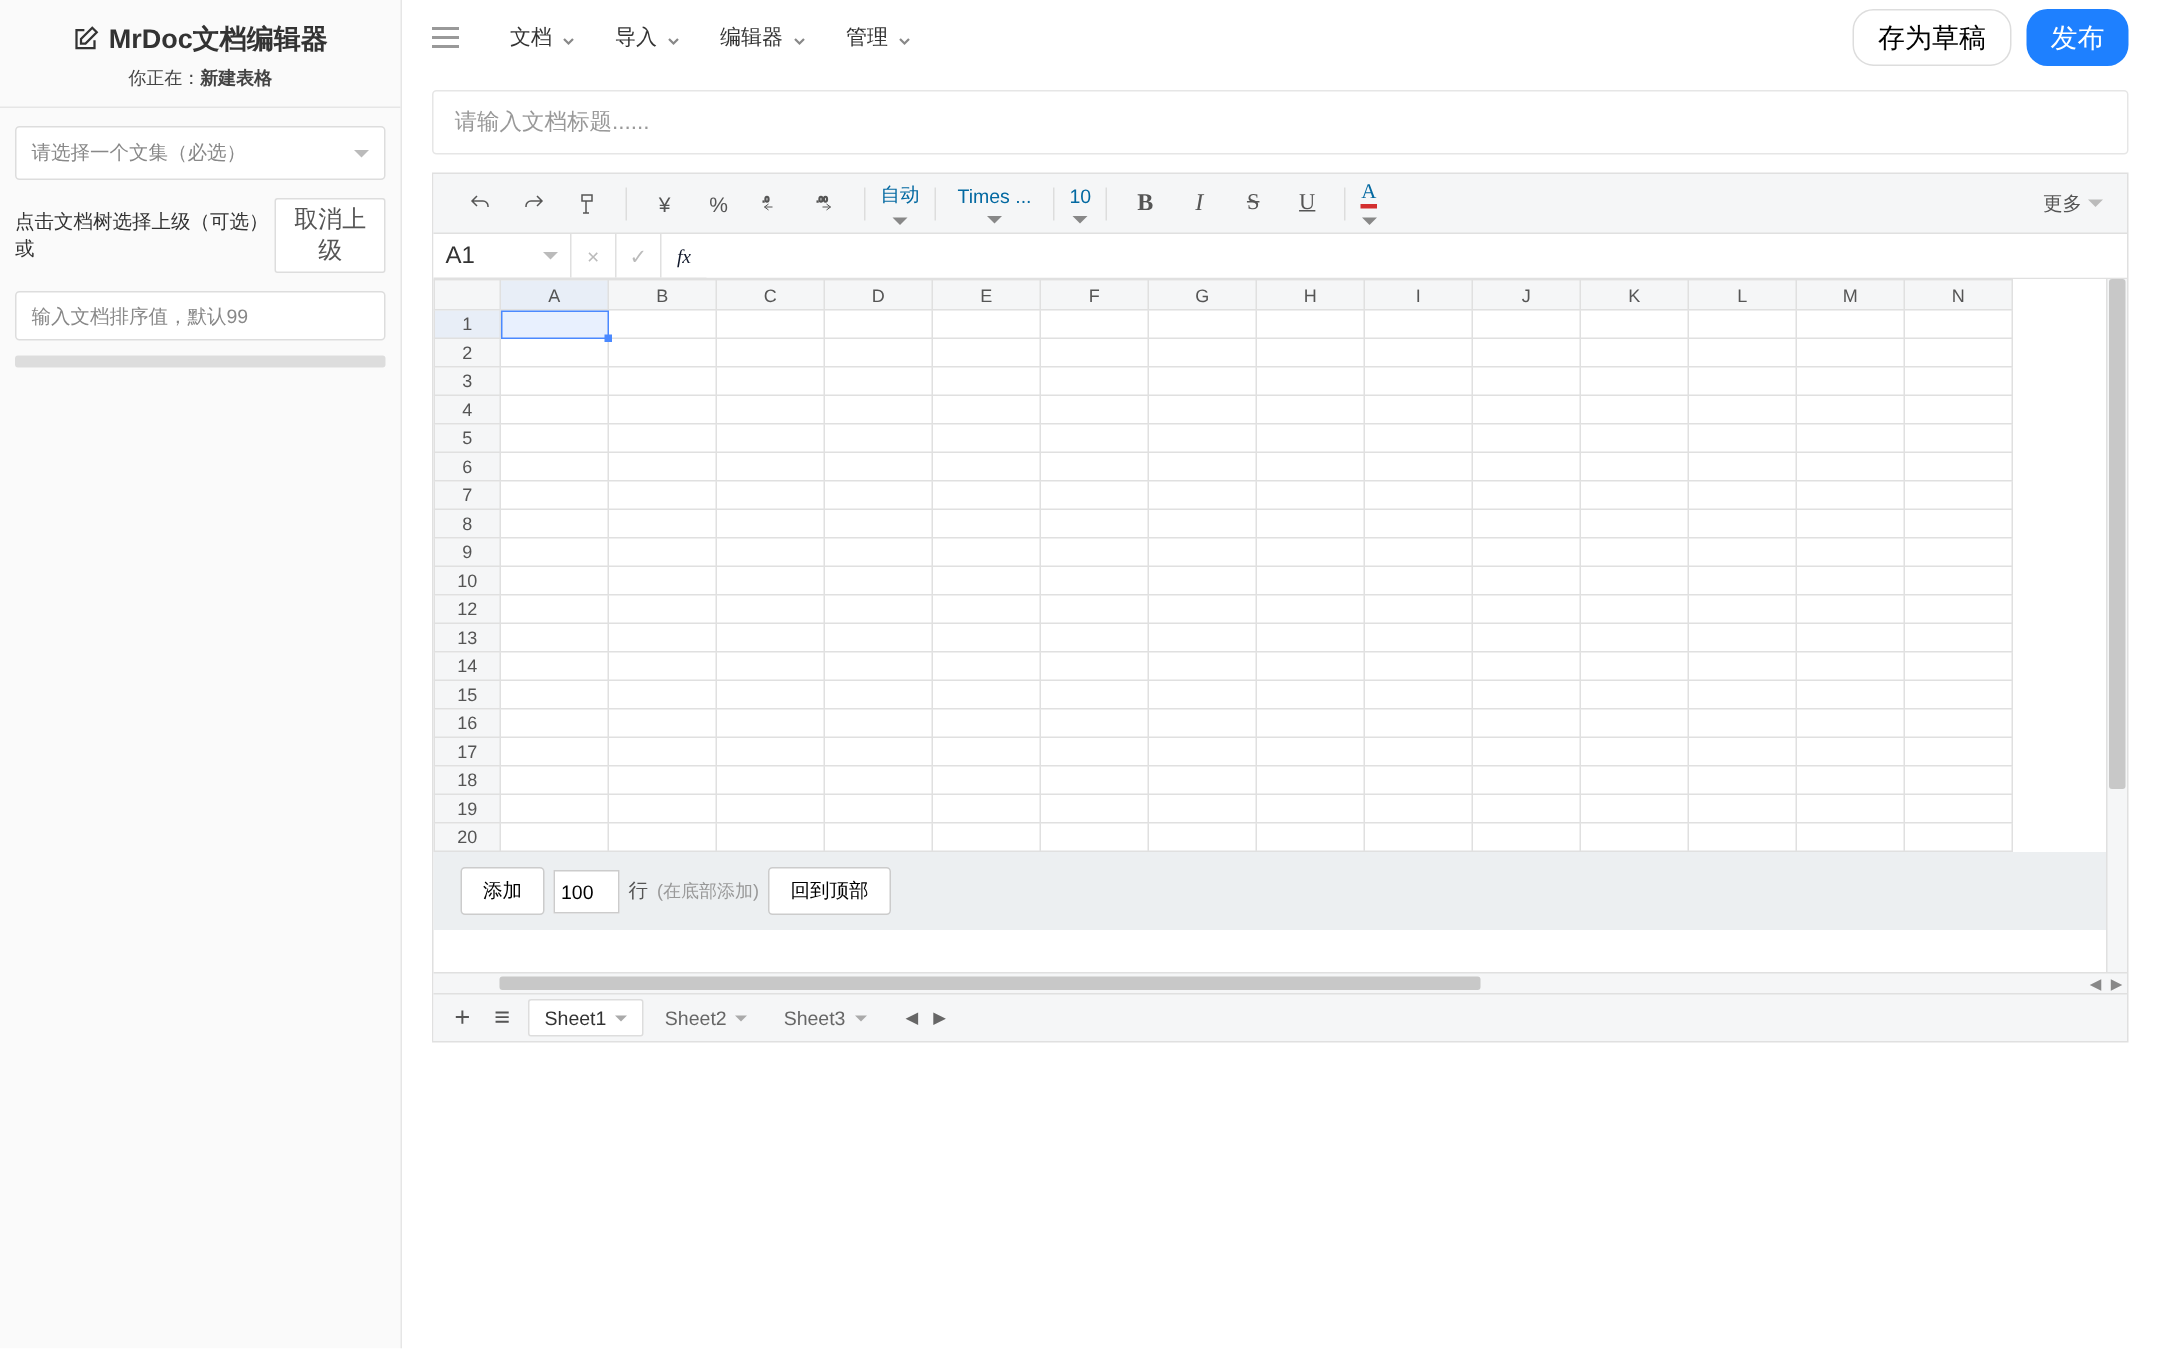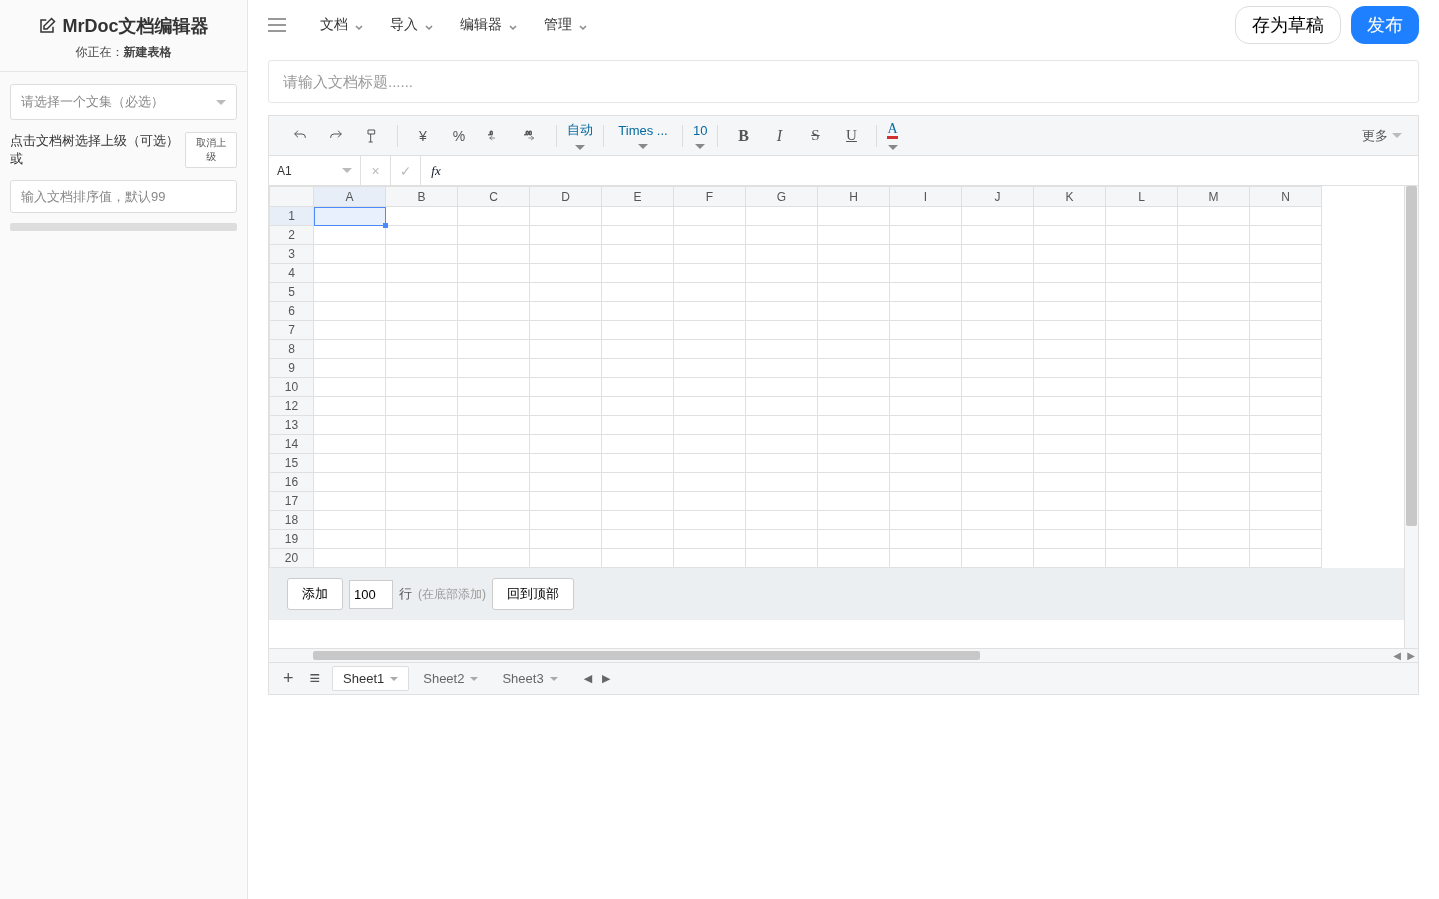--- a/index.html
+++ b/index.html
@@ -1,30 +1,30 @@
 <!DOCTYPE html>
 <html><head>
 <meta charset="utf-8">
 <style>
 * { box-sizing: border-box; margin: 0; padding: 0; }
 body { font-family: -apple-system, "Helvetica Neue", Arial, sans-serif; font-size: 13px; color: #333; background: #fff; overflow: hidden; }
 .app { display: flex; width: 1439px; height: 899px; }
 
 
-.sidebar { width: 248px; border-right: 1px solid #e6e6e6; background: #fafafa; display: flex; flex-direction: column; }
+.sidebar { width: 268px; border-right: 1px solid #e6e6e6; background: #fafafa; display: flex; flex-direction: column; }
 .sidebar-header { padding: 14px 0 10px; text-align: center; border-bottom: 1px solid #e6e6e6; }
 .app-title { font-size: 18px; font-weight: 700; display: flex; gap: 6px; align-items: center; justify-content: center; }
 .edit-icon { width: 18px; height: 18px; }
 .location { font-size: 12px; margin-top: 6px; color: #444; }
 .location b { font-weight: 700; }
 .sidebar-body { padding: 12px 10px; }
 .select-box { background: #fff; border: 1px solid #ddd; border-radius: 3px; padding: 8px 10px; display: flex; justify-content: space-between; align-items: center; color: #888; font-size: 13px; cursor: pointer; }
 .caret-down { width: 0; height: 0; border-left: 5px solid transparent; border-right: 5px solid transparent; border-top: 5px solid #bbb; }
 .parent-row { margin-top: 12px; font-size: 13px; color: #333; display: flex; align-items: center; gap: 4px; }
-.cancel-btn { border: 1px solid #ddd; background: #fff; font-size: 10px; padding: 3px 6px; border-radius: 2px; color: #555; cursor: pointer; font-family: Liberation Serif, serif; }
+.cancel-btn { border: 1px solid #ddd; background: #fff; font-size: 16px; padding: 3px 6px; border-radius: 2px; color: #555; cursor: pointer; font-family: Liberation Serif, serif; }
 .sort-input { width: 100%; margin-top: 12px; background: #fff; border: 1px solid #ddd; border-radius: 3px; padding: 8px 10px; font-size: 13px; color: #333; }
 .sort-input::placeholder { color: #888; }
 .gray-bar { height: 8px; background: #ddd; margin-top: 10px; border-radius: 2px; }
 
 
 .main { flex: 1; display: flex; flex-direction: column; }
 .topbar { height: 50px; display: flex; align-items: center; padding: 0 20px; gap: 24px; }
 .menu-icon { width: 18px; height: 14px; display: flex; flex-direction: column; justify-content: space-between; cursor: pointer; }
 .menu-icon span { height: 2px; background: #999; }
 .top-menu { display: flex; gap: 26px; margin-left: 10px; }
@@ -48,21 +48,21 @@
 .tb-select { display: flex; align-items: center; gap: 6px; padding: 0 6px; cursor: pointer; font-size: 13px; color: #0369a1; flex-direction: column; }
 .tb-select .caret-down { border-top-color: #888; }
 .tb-bold { font-weight: 700; font-family: serif; font-size: 16px; }
 .tb-italic { font-style: italic; font-family: serif; font-size: 16px; }
 .tb-strike { text-decoration: line-through; font-family: serif; font-size: 15px; }
 .tb-under { text-decoration: underline; font-family: serif; font-size: 15px; }
 .color-swatch { border-bottom: 3px solid #d32f2f; font-family: serif; font-size: 14px; padding-bottom: 0; line-height: 1; }
 .tb-more { margin-left: auto; display: flex; align-items: center; gap: 4px; font-size: 13px; color: #555; cursor: pointer; padding-right: 6px;}
 
 .formula-bar { height: 30px; border-bottom: 1px solid #e0e0e0; display: flex; align-items: stretch; background: #fff; }
-.cell-ref { width: 92px; border-right: 1px solid #e0e0e0; display: flex; align-items: center; padding: 0 8px; font-size: 12px; position: relative; }
+.cell-ref { width: 92px; border-right: 1px solid #e0e0e0; display: flex; align-items: center; padding: 0 8px; font-size: 16px; position: relative; }
 .cell-ref .caret-down { position: absolute; right: 8px; }
 .fb-btn { width: 30px; border-right: 1px solid #e0e0e0; display: flex; align-items: center; justify-content: center; color: #bbb; font-size: 14px; }
 .fb-fx { font-style: italic; font-family: serif; color: #0f172a; width: 30px; display: flex; align-items: center; justify-content: center; text-align: right; }
 .fb-input { flex: 1; border: none; padding: 0 8px; font-size: 13px; }
 
 .grid-wrap { flex: 1; display: flex; position: relative; overflow: hidden; }
 .grid-main { flex: 1; overflow: hidden; position: relative; }
 .grid { border-collapse: collapse; table-layout: fixed; }
 .grid th, .grid td { border: 1px solid #e0e0e0; font-size: 12px; font-weight: normal; text-align: center; height: 19px; padding: 0; }
 .grid thead th { background: #f5f6f7; color: #555; height: 20px; }

